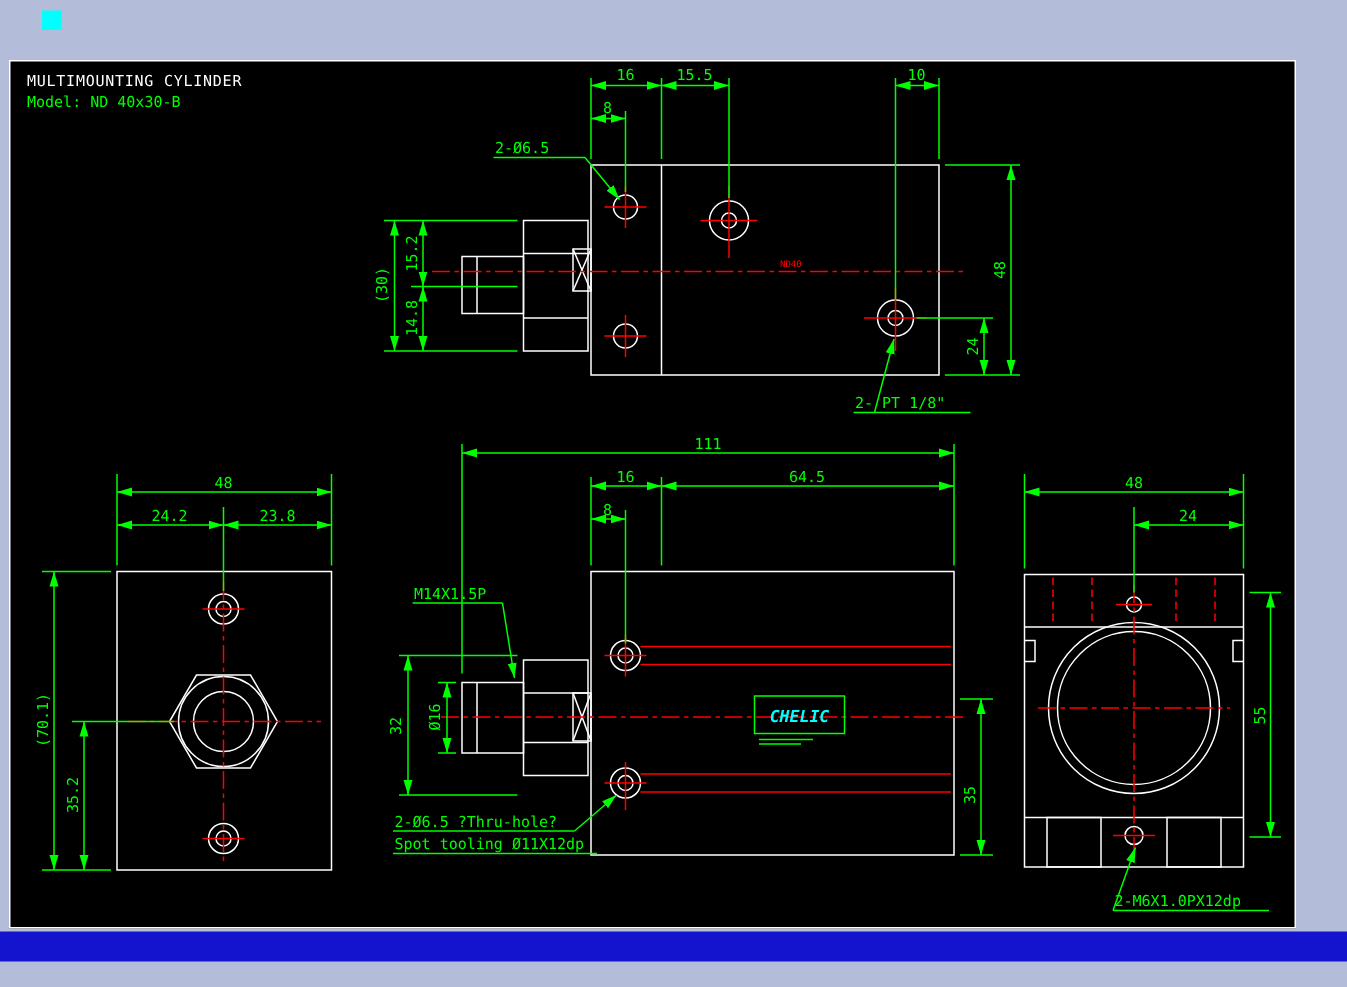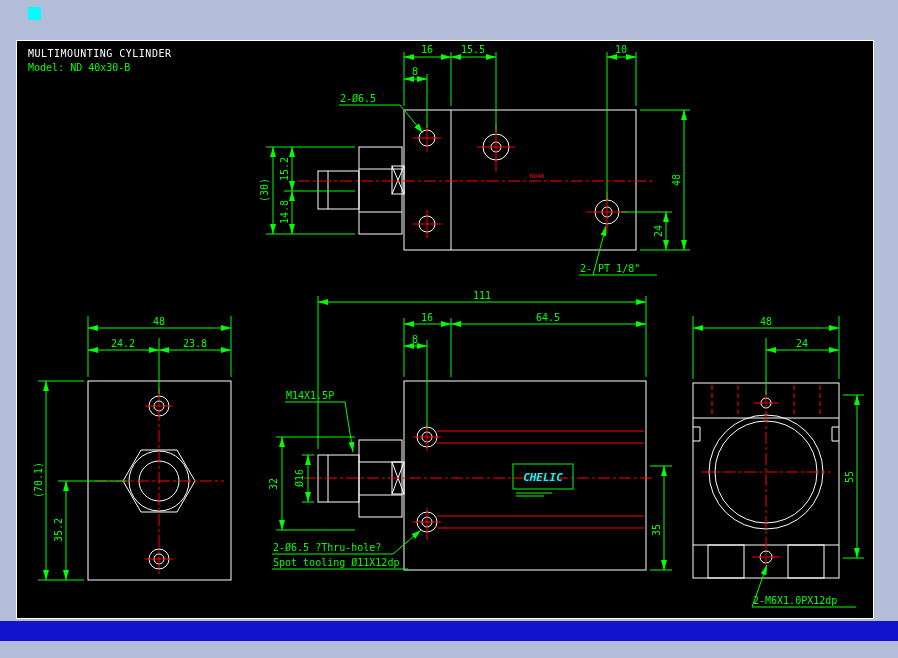--- a/index.html
+++ b/index.html
@@ -2,21 +2,21 @@
 <html><head>
 <meta charset="utf-8">
 <style>
   html,body{margin:0;padding:0;}
   body{
     width:898px;height:658px;position:relative;overflow:hidden;
     background:#b3bcd8;
     font-family:"DejaVu Sans Mono", monospace;
   }
   .corner-square{position:absolute;left:28px;top:7px;width:13px;height:13px;background:#00ffff;}
-  .canvas{position:absolute;left:16px;top:40px;width:856px;height:577px;background:#000;border:1px solid #fff;}
+  .canvas{position:absolute;left:6px;top:40px;width:856px;height:577px;background:#000;border:1px solid #fff;}
   .taskbar{position:absolute;left:0;top:621px;width:898px;height:20px;background:#1414cf;}
   svg{display:block;}
   .w{stroke:#ffffff;fill:none;stroke-width:1;}
   .r{stroke:#ff0000;fill:none;stroke-width:1;}
   .cl{stroke:#ff0000;fill:none;stroke-width:1;stroke-dasharray:12 3 3 3;}
   .hd{stroke:#ff0000;fill:none;stroke-width:1;stroke-dasharray:5 3;}
   .g{stroke:#00ff00;fill:none;stroke-width:1;}
   .dim{marker-start:url(#ag);marker-end:url(#ag);}
   .ldr{marker-end:url(#ag);}
   text{font-family:"DejaVu Sans Mono", monospace;font-size:10px;}

